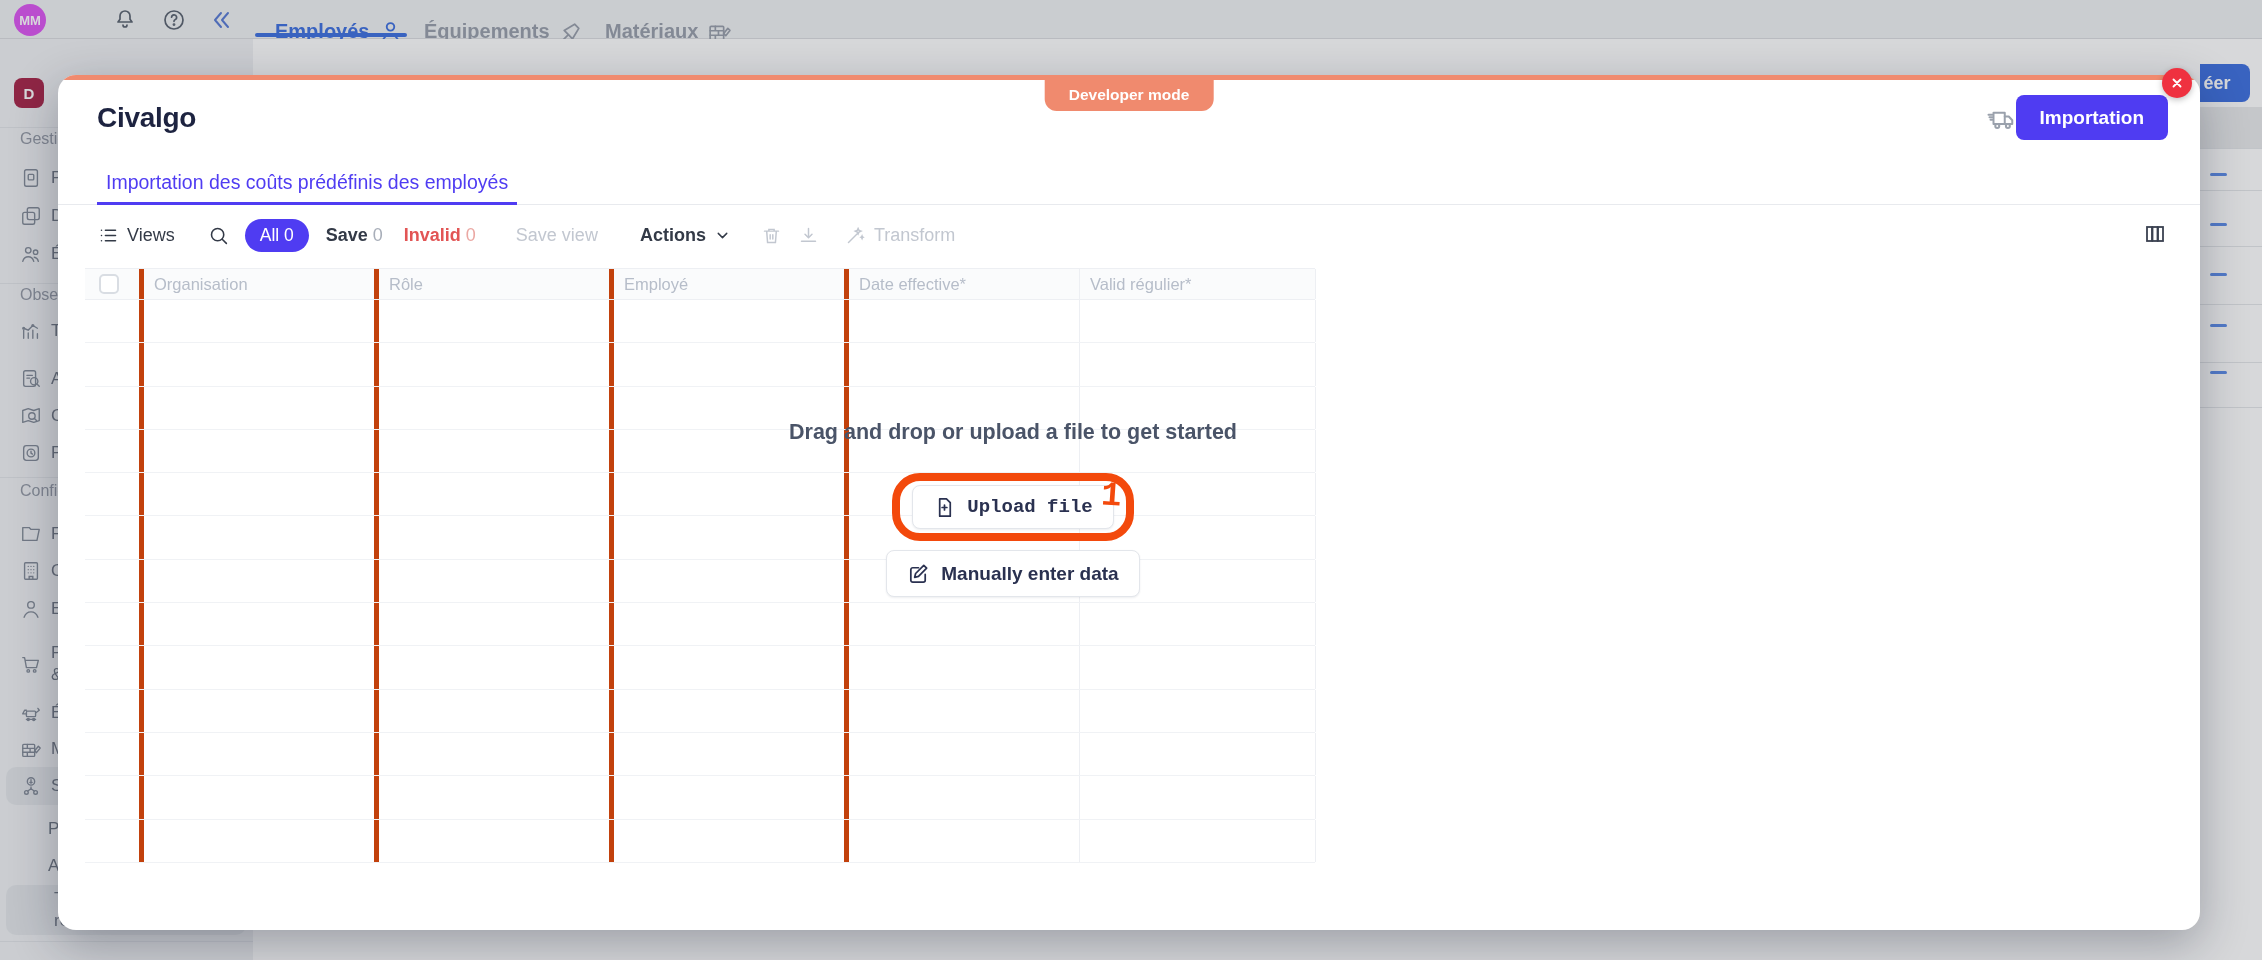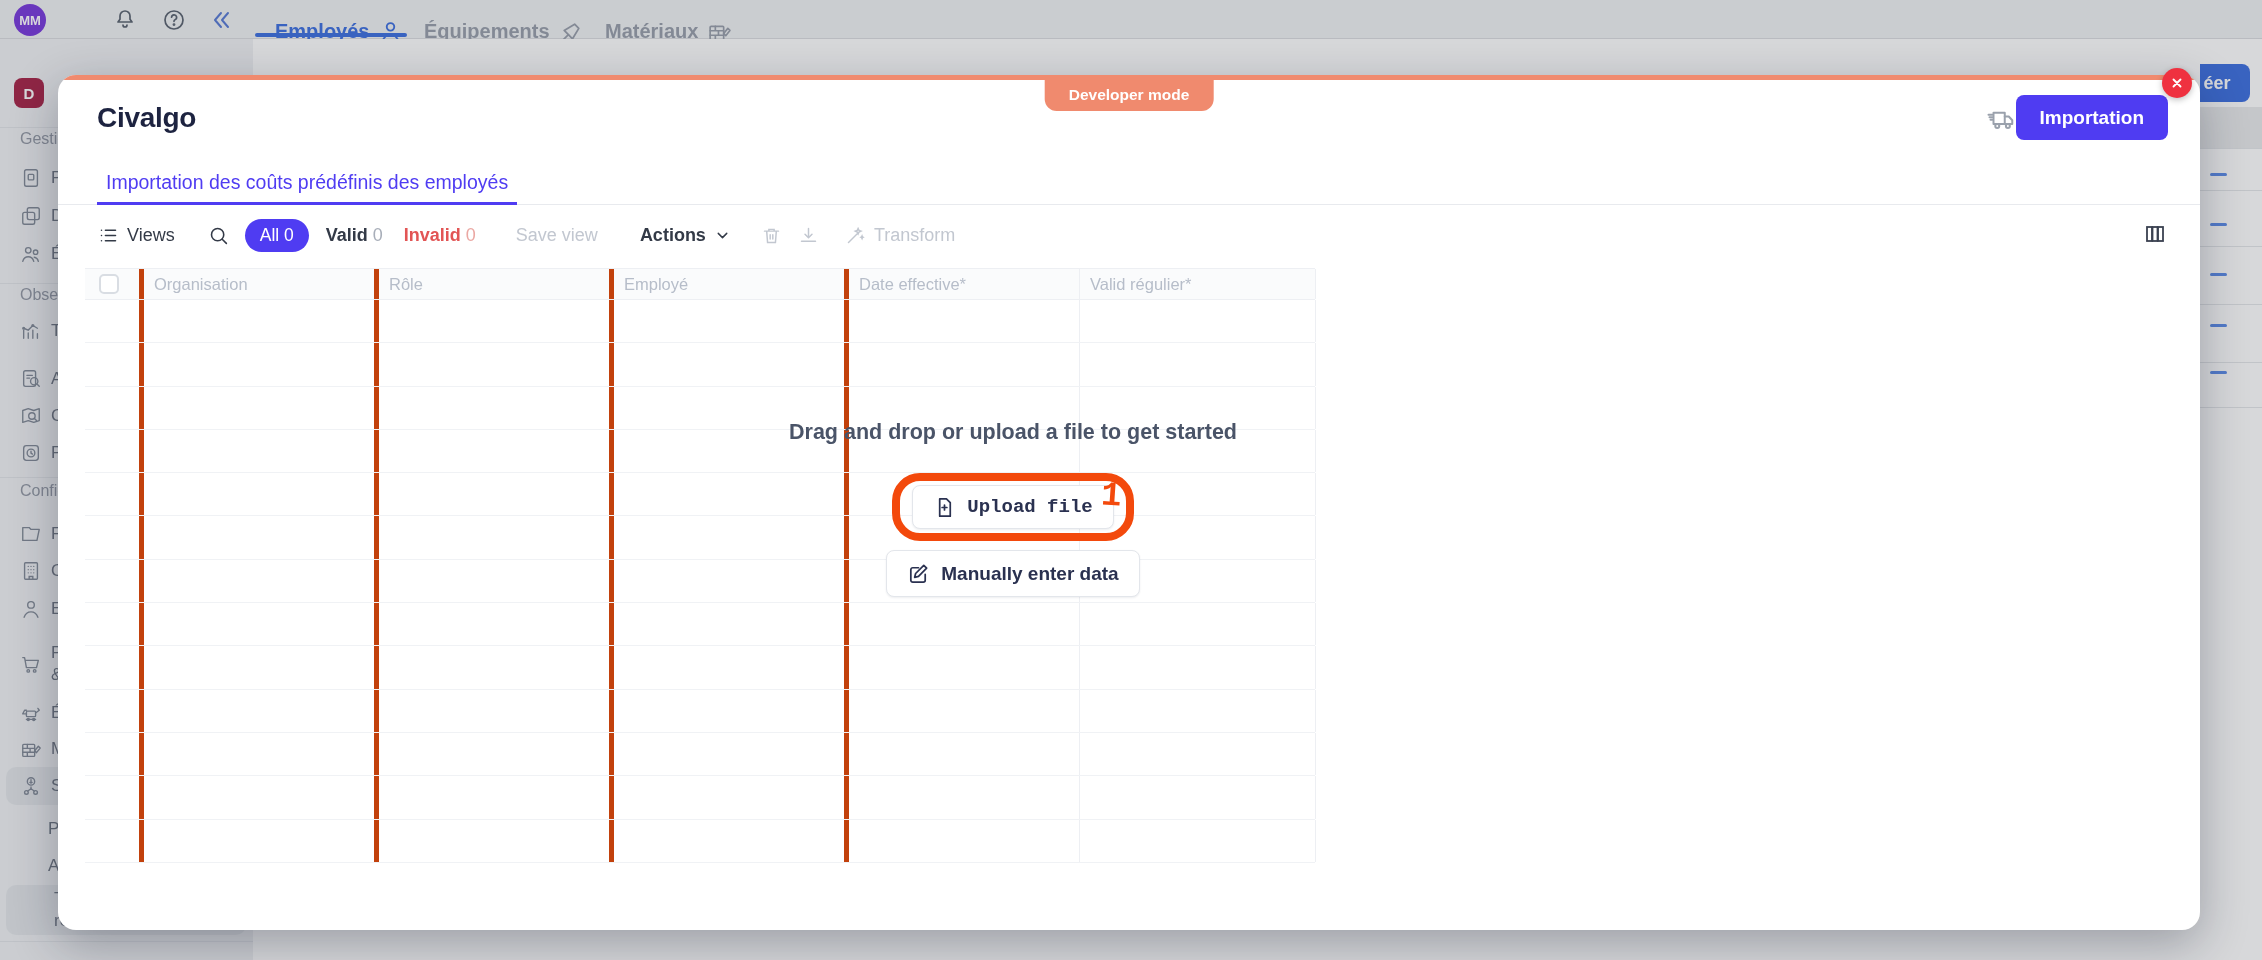--- a/index.html
+++ b/index.html
@@ -4,21 +4,21 @@
 <style>
   * { margin:0; padding:0; box-sizing:border-box; }
   html,body { width:2262px; height:960px; }
   body { font-family:"Liberation Sans", sans-serif; background:#fff; }
   .screen { position:relative; width:2262px; height:960px; overflow:hidden; background:#fff; }
 
   
   .navbar { position:absolute; left:0; top:0; width:2262px; height:39px;
     background:#eef0f2; border-bottom:1px solid #d7d9dd; z-index:1; }
   .nav-avatar { position:absolute; left:14px; top:4px; width:32px; height:32px; border-radius:50%;
-    background:#6d28d9; color:#fff; font-size:13px; font-weight:bold; display:flex; align-items:center; justify-content:center; }
+    background:#d946ef; color:#fff; font-size:13px; font-weight:bold; display:flex; align-items:center; justify-content:center; }
   .nav-ic { position:absolute; top:8px; width:24px; height:24px; color:#4b5563; }
   .nav-ic svg { width:24px; height:24px; }
   .nav-chev { color:#4a6fd0; }
   .top-tab { position:absolute; top:12px; height:39px; display:flex; align-items:center; gap:9px;
     font-size:20px; font-weight:bold; color:#8f96a3;text-align:center; }
   .top-tab svg { width:25px; height:25px; }
   .top-tab.active { color:#2d63dd; }
   .tab-underline { position:absolute; left:255px; top:33px; width:152px; height:4px; background:#2d63dd; border-radius:2px; }
   .subheader { position:absolute; left:0; top:39px; width:2262px; height:36px; background:#ffffff; z-index:1; }
 
@@ -342,21 +342,21 @@
           </svg>
         <span>Views</span>
       </button>
       <button class="tb-btn" style="margin-left:33px">
         <svg viewBox="0 0 24 24" fill="none" stroke="currentColor" stroke-width="1.8" stroke-linecap="round">
             <circle cx="11" cy="11" r="7"></circle>
             <path d="M16.5 16.5L21 21"></path>
           </svg>
       </button>
       <button class="pill">All 0</button>
-      <span class="tb-valid"><span>Valid</span><span class="tb-count">0</span></span>
+      <span class="tb-valid"><span>Save</span><span class="tb-count">0</span></span>
       <span class="tb-invalid"><span>Invalid</span><span class="tb-count-red">0</span></span>
       <button class="tb-btn tb-muted" style="margin-left:40px">Save view</button>
       <button class="tb-btn" style="margin-left:42px">
         <span style="font-weight:bold">Actions</span>
         <svg viewBox="0 0 24 24" fill="none" stroke="currentColor" stroke-width="2" stroke-linecap="round" stroke-linejoin="round" style="width:17px;height:17px">
             <path d="M6 9l6 6 6-6"></path>
           </svg>
       </button>
       <button class="tb-btn tb-muted" style="margin-left:30px">
         <svg viewBox="0 0 24 24" fill="none" stroke="currentColor" stroke-width="1.7" stroke-linecap="round">

